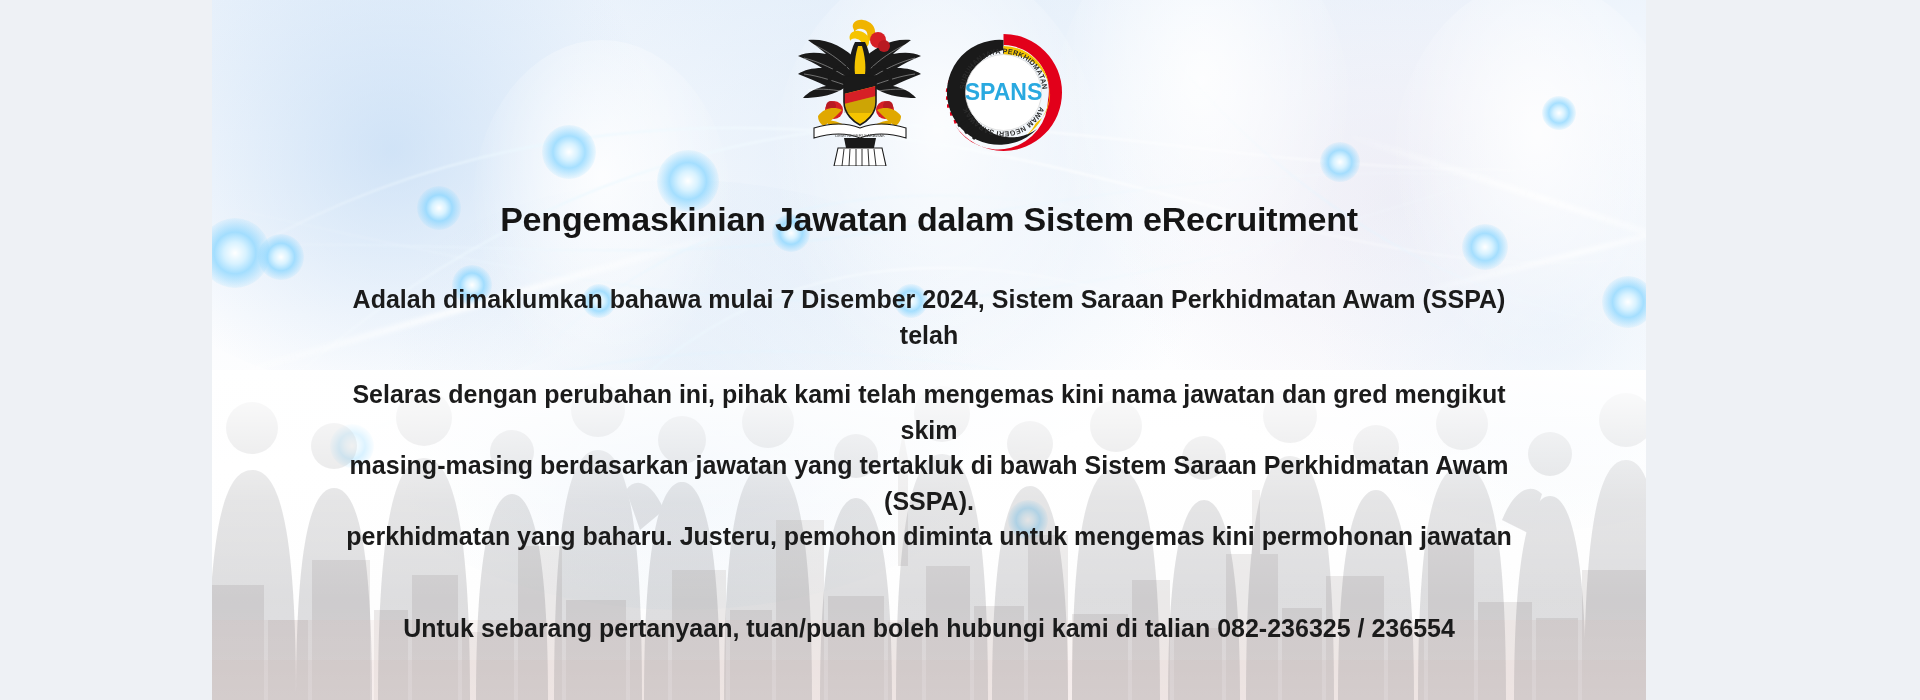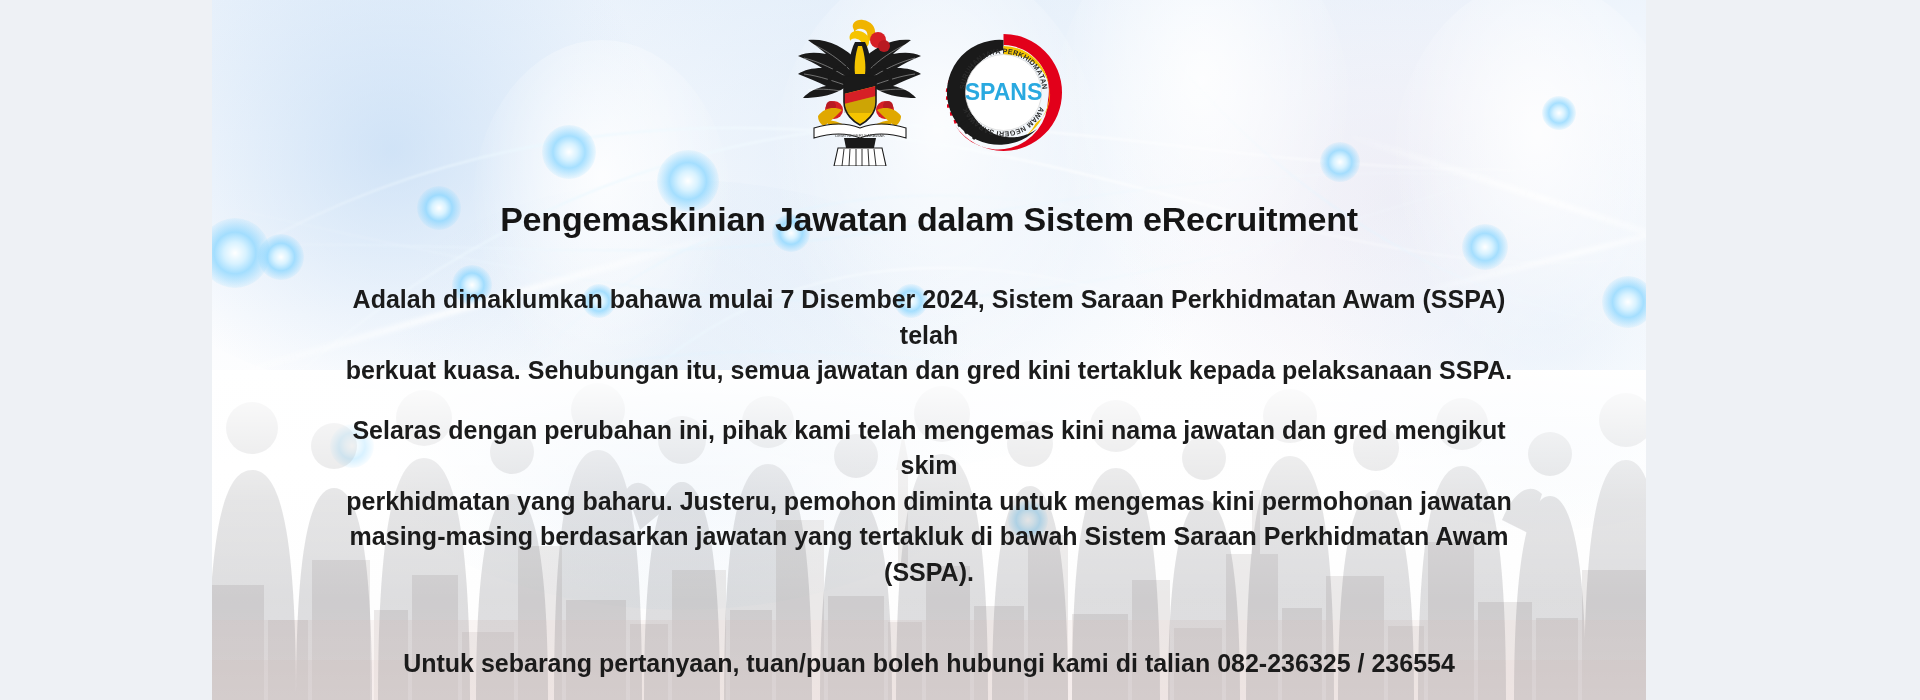--- a/index.html
+++ b/index.html
@@ -460,26 +460,25 @@
 
           <text x="62.5" y="70" font-family="'Liberation Sans',sans-serif" font-size="23" font-weight="700" text-anchor="middle" fill="#29a9e0">SPANS</text>
         </svg>
 
       </div>
 
       <h1 class="headline">Pengemaskinian Jawatan dalam Sistem eRecruitment</h1>
 
       <p class="para para-1">
         <span class="ln">Adalah dimaklumkan bahawa mulai 7 Disember 2024, Sistem Saraan Perkhidmatan Awam (SSPA) telah</span>
-        <span class="ln">berkuat kuasa. Sehubungan itu, semua jawatan dan gred kini tertakluk kepada pelaksanaan SSPA.</span>
       </p>
 
       <p class="para para-2">
         <span class="ln">Selaras dengan perubahan ini, pihak kami telah mengemas kini nama jawatan dan gred mengikut skim</span>
+        <span class="ln">masing-masing berdasarkan jawatan yang tertakluk di bawah Sistem Saraan Perkhidmatan Awam (SSPA).</span>
         <span class="ln">perkhidmatan yang baharu. Justeru, pemohon diminta untuk mengemas kini permohonan jawatan</span>
-        <span class="ln">masing-masing berdasarkan jawatan yang tertakluk di bawah Sistem Saraan Perkhidmatan Awam (SSPA).</span>
       </p>
 
       <p class="contact">Untuk sebarang pertanyaan, tuan/puan boleh hubungi kami di talian 082-236325 / 236554</p>
 
     </div>
   </div>
 </div>
 
 </body></html>

